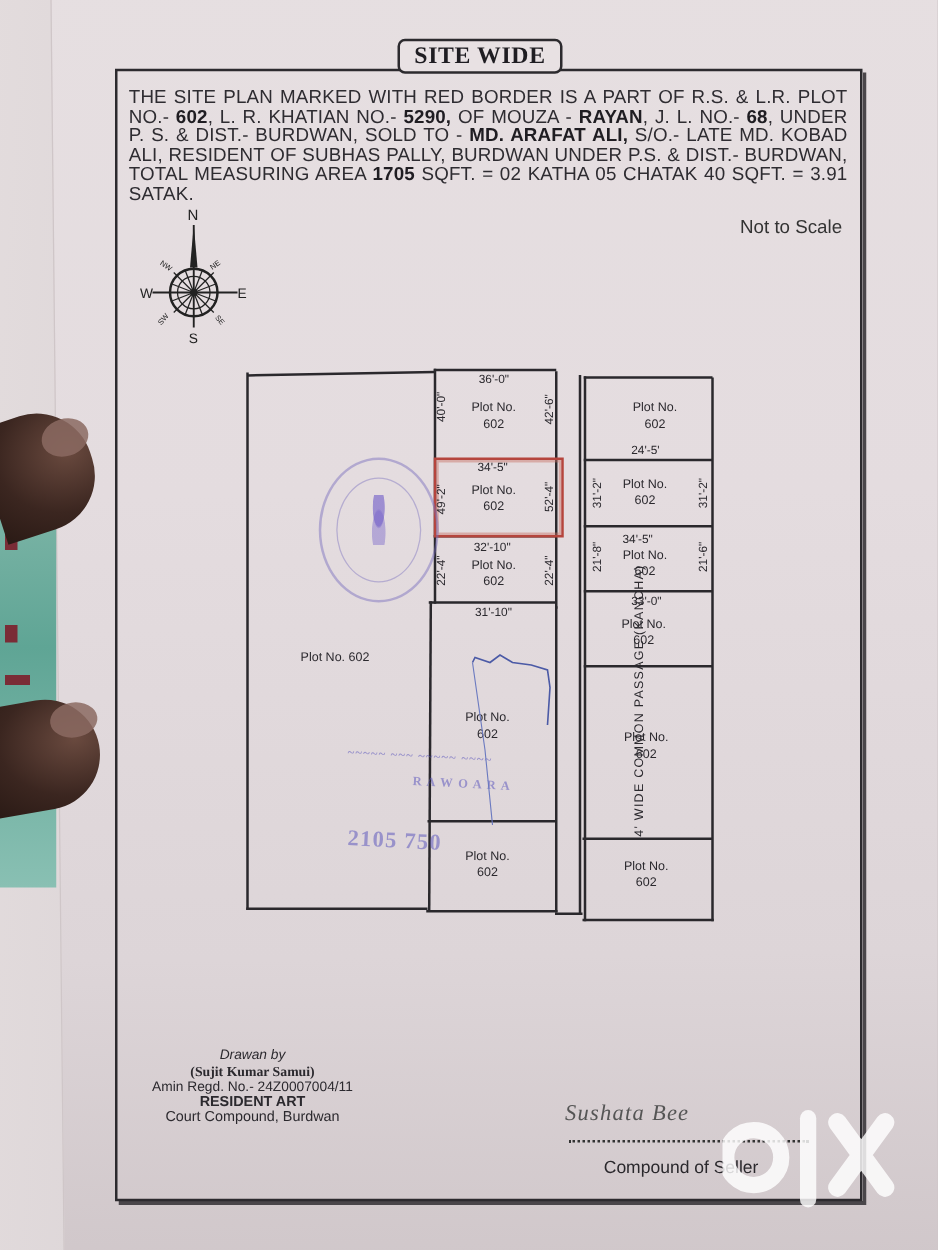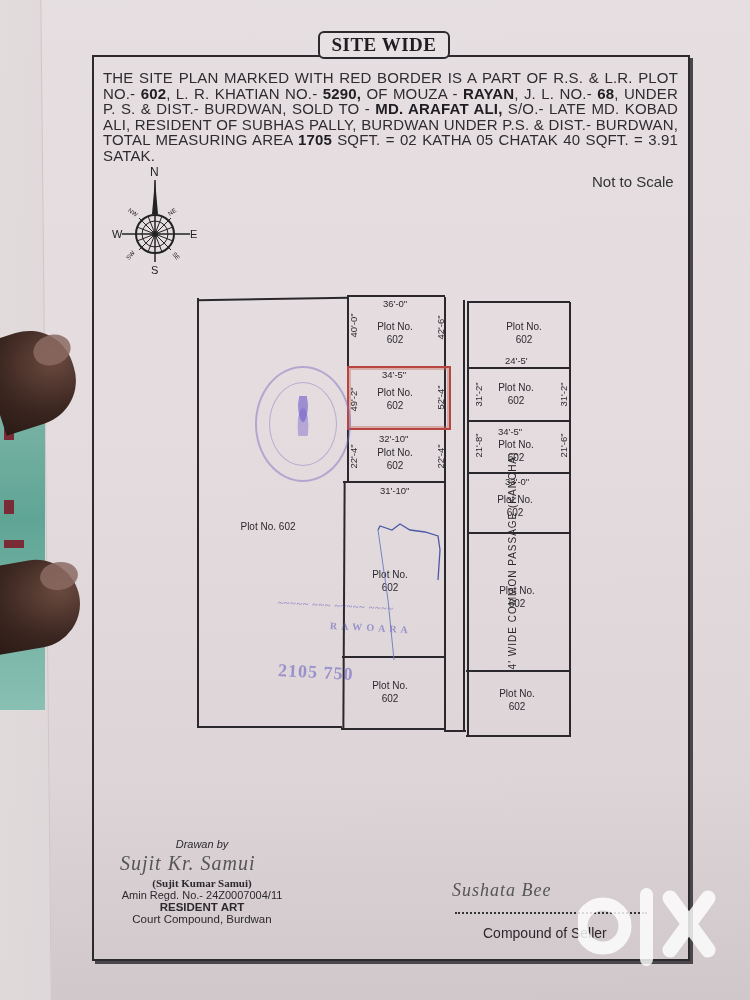--- a/index.html
+++ b/index.html
@@ -259,21 +259,20 @@
 <div class="stamp-text" style="left:330px; top:622px; font-size:10px; transform:rotate(3deg);">R A W O A R A</div>
 <div class="stamp-text" style="left:278px; top:662px; font-size:18px; transform:rotate(3deg);">2105 750</div>
 
 <svg style="position:absolute; left:370px; top:520px; width:80px; height:140px;" viewBox="0 0 80 140">
   <path d="M8,10 L10,6 L22,10 L30,4 L40,10 L55,12 L68,16 L70,30 L68,60" fill="none" stroke="#4b5aa6" stroke-width="1.3"></path>
   <path d="M8,10 L18,80 L24,140" fill="none" stroke="#6b7ac0" stroke-width="0.9"></path>
 </svg>
 
 <div class="drawn-block">
   <div class="dby">Drawan by</div>
-  <div class="sig">Sujit Kr. Samui</div>
   <div class="name">(Sujit Kumar Samui)</div>
   <div class="regd">Amin Regd. No.- 24Z0007004/11</div>
   <div class="company">RESIDENT ART</div>
   <div class="addr">Court Compound, Burdwan</div>
 </div>
 
 <div class="seller-sig">Sushata Bee</div>
 <div class="dotted"></div>
 <div class="seller-label">Compound of Seller</div>
 

